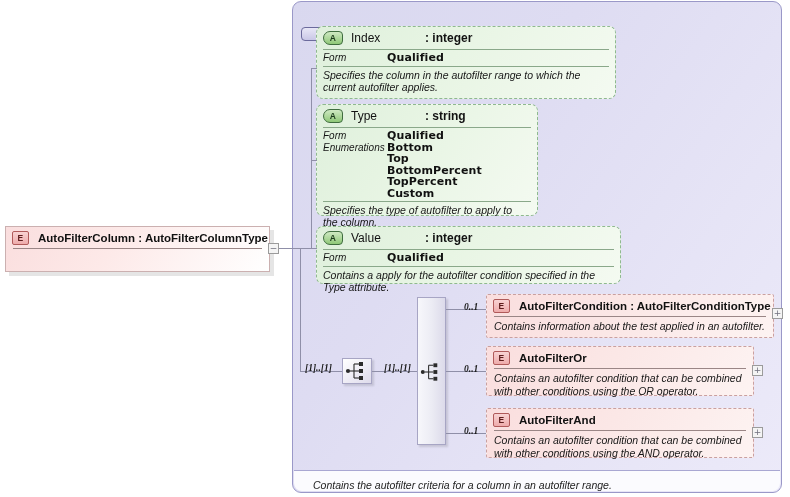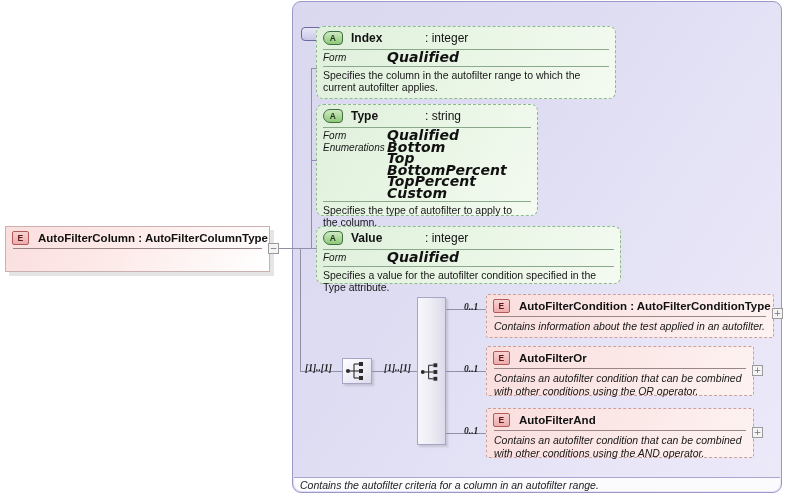--- a/index.html
+++ b/index.html
@@ -64,27 +64,27 @@
     font-weight: bold;
     color: #1b1b1b;
     white-space: nowrap;
     margin-top: 38px;
   }
   .ct-footer {
     position: absolute;
     left: 1px;
     right: 1px;
     bottom: 1px;
-    height: 14px;
+    height: 21px;
     border-top: 1px solid #a9a7d2;
     background: #fbfbfe;
     border-radius: 0 0 8px 8px;
     display: flex;
     align-items: flex-end;
-    padding-left: 6px;
+    padding-left: 19px;
     box-sizing: border-box;
   }
   .ct-footer .doc {
     font-style: italic;
     font-size: 10.5px;
     color: #222;
   }
 
   
   .attr-box {
@@ -108,28 +108,28 @@
     height: 14px;
     border: 1px solid #3f6d3f;
     border-radius: 7px 4px 4px 7px;
     background: linear-gradient(to bottom, #cfe9c3, #8fc878);
     color: #1d3a1d;
     font-size: 8.5px;
     flex: 0 0 auto;
   }
   .attr-name {
     font-size: 12px;
-    font-weight: bold;
+    font-weight: normal;
     color: #121212;
     min-width: 66px;
   }
   .attr-type {
     font-size: 12px;
     color: #121212;
-    font-weight: normal;
+    font-weight: bold;
   }
   .attr-sep {
     height: 1px;
     background: #8aa88a;
     margin: 0 6px;
   }
   .attr-props {
     display: flex;
     padding: 2px 6px 2px 6px;
     font-size: 9.5px;
@@ -143,28 +143,28 @@
     font-style: italic;
     font-size: 10px;
     line-height: 11.5px;
     color: #161616;
   }
   .prop-values {
     flex: 1 1 auto;
   }
   .prop-value {
     font-family: "DejaVu Sans", sans-serif;
-    font-size: 14px;
+    font-size: 11px;
     font-weight: bold;
     line-height: 11.5px;
     color: #111;
     letter-spacing: .1px;
+  }
+  .attr-doc {
     font-style: italic;
-  }
-  .attr-doc {
     font-size: 10.5px;
     line-height: 12px;
     color: #161616;
     padding: 2px 13px 3px 6px;
   }
 
   
   .elem-box {
     position: absolute;
     border: 1px dashed #c9a0a0;
@@ -356,21 +356,21 @@
     <div class="attr-sep"></div>
     <div class="attr-props">
       <div class="prop-labels">
         <div class="prop-label">Form</div>
       </div>
       <div class="prop-values">
         <div class="prop-value">Qualified</div>
       </div>
     </div>
     <div class="attr-sep"></div>
-    <div class="attr-doc">Specifies a value for the autofilter condition specified in the Type attribute.</div>
+    <div class="attr-doc">Contains a apply for the autofilter condition specified in the Type attribute.</div>
   </div>
 
   <div class="root-shadow"></div>
   <div class="root-elem">
     <div class="elem-head">
       <span class="badge badge-e">E</span>
       <span class="elem-name">AutoFilterColumn : AutoFilterColumnType</span>
     </div>
     <div class="elem-sep"></div>
   </div>

